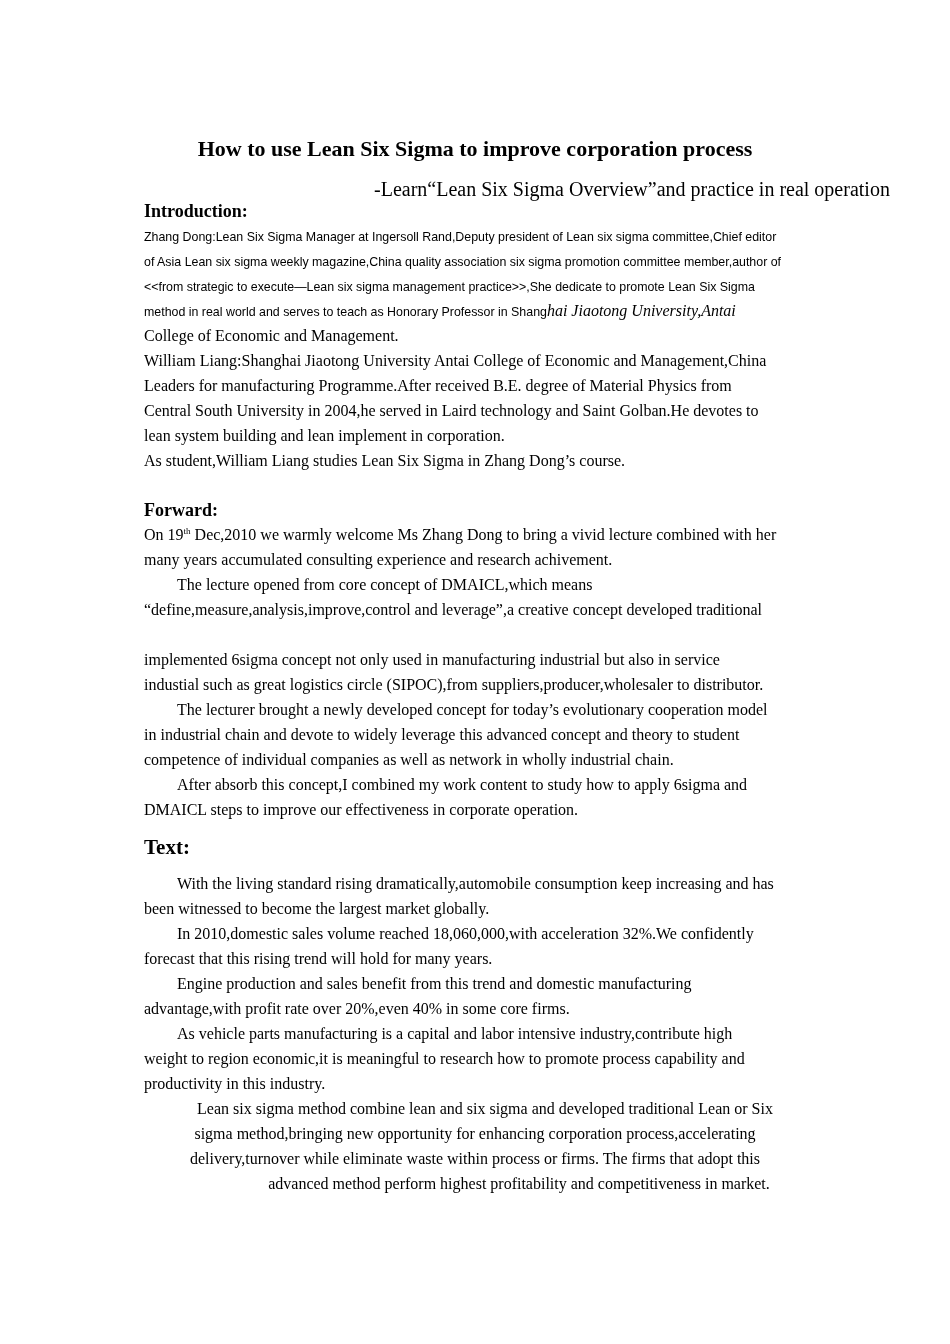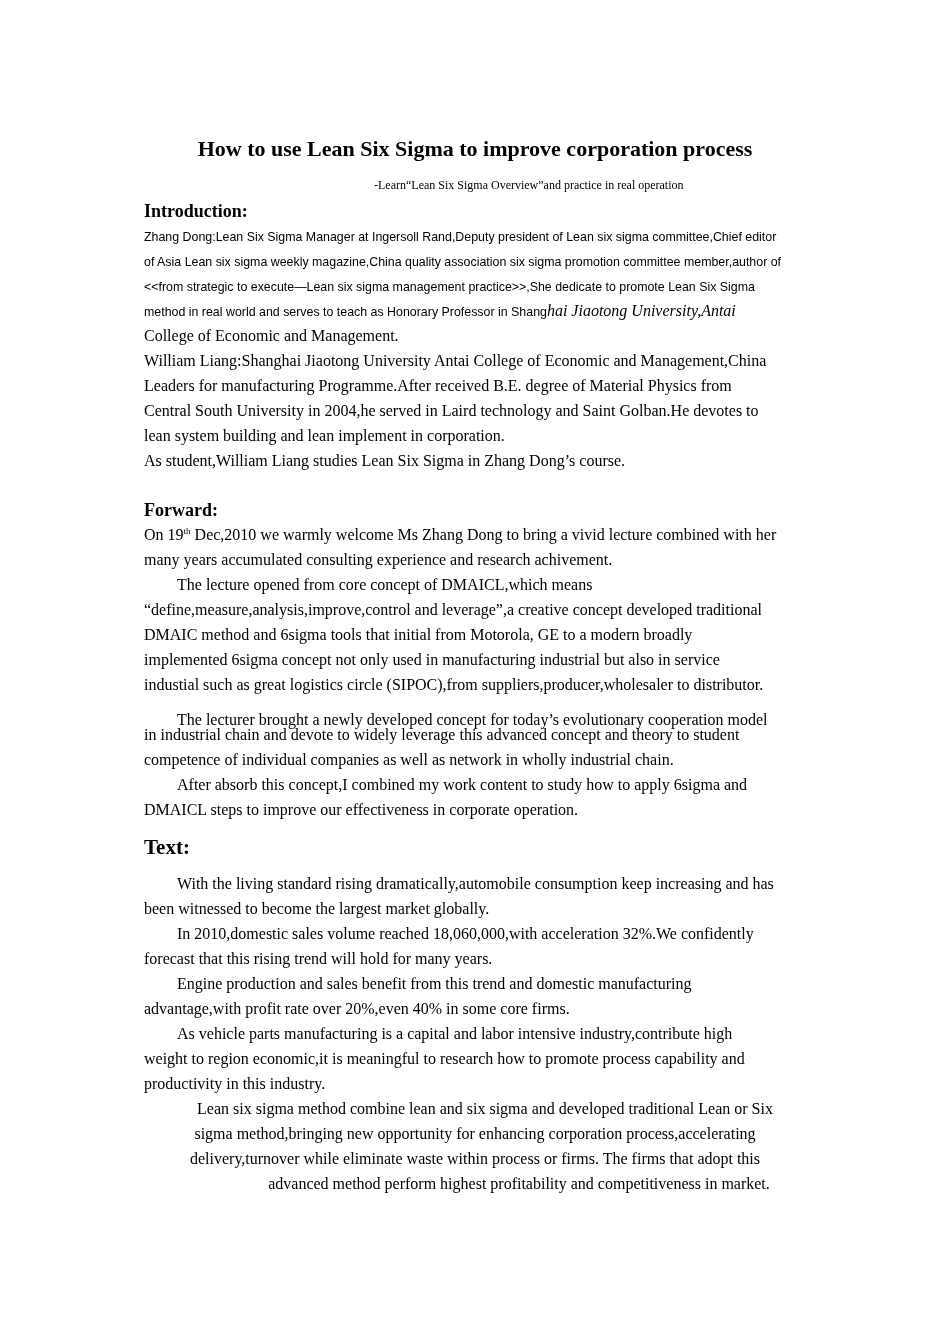--- a/index.html
+++ b/index.html
@@ -1,19 +1,19 @@
 <!DOCTYPE html>
 <html><head>
   <meta charset="utf-8">
   <style>
     html, body { margin: 0; padding: 0; background: #ffffff; }
     body { width: 950px; height: 1344px; position: relative; overflow: hidden; }
     .page { position: absolute; left: 0; top: 0; width: 950px; height: 1344px; background: #fff; color: #000; }
     .title { position: absolute; left: 0; width: 950px; top: 136px; text-align: center; font-family: "Liberation Serif", serif; font-weight: bold; font-size: 22px; }
-    .subtitle { position: absolute; left: 374px; top: 178px; font-family: "Liberation Serif", serif; font-size: 12px; white-space: nowrap; }
+    .subtitle { position: absolute; left: 374px; top: 178px; font-family: "Liberation Serif", serif; font-size: 20px; white-space: nowrap; }
     .heading { position: absolute; left: 144px; font-family: "Liberation Serif", serif; font-weight: bold; font-size: 18px; }
     .heading.big { font-size: 21px; }
     .line { position: absolute; left: 144px; font-family: "Liberation Serif", serif; font-size: 16px; white-space: nowrap; line-height: 20px; }
     .line.sm { font-family: "Liberation Sans", sans-serif; font-size: 12.4px; }
     .ind { left: 177px; }
     .center-line { position: absolute; left: 0; width: 950px; text-align: center; font-family: "Liberation Serif", serif; font-size: 16px; white-space: nowrap; line-height: 20px; }
     sup { font-size: 9px; vertical-align: 6px; line-height: 0; }
     .mix-serif { font-family: "Liberation Serif", serif; font-size: 16px; font-style: italic; }
   </style>
 </head>
@@ -34,24 +34,23 @@
   <div class="line" style="top:376px;">Leaders for manufacturing Programme.After received B.E. degree of Material Physics from</div>
   <div class="line" style="top:401px;">Central South University in 2004,he served in Laird technology and Saint Golban.He devotes to</div>
   <div class="line" style="top:426px;">lean system building and lean implement in corporation.</div>
   <div class="line" style="top:451px;">As student,William Liang studies Lean Six Sigma in Zhang Dong’s course.</div>
 
   <div class="heading" style="top:500px;">Forward:</div>
   <div class="line" style="top:525px;"><span>On 19</span><sup>th</sup><span> Dec,2010 we warmly welcome Ms Zhang Dong to bring a vivid lecture combined with her</span></div>
   <div class="line" style="top:550px;">many years accumulated consulting experience and research achivement.</div>
   <div class="line ind" style="top:575px;">The lecture opened from core concept of DMAICL,which means</div>
   <div class="line" style="top:600px;">“define,measure,analysis,improve,control and leverage”,a creative concept developed traditional</div>
-  <div class="line" style="top:625px;">DMAIC method and 6sigma tools that initial from Motorola, GE to a modern broadly</div>
   <div class="line" style="top:650px;">implemented 6sigma concept not only used in manufacturing industrial but also in service</div>
   <div class="line" style="top:675px;text-align:center;">industial such as great logistics circle (SIPOC),from suppliers,producer,wholesaler to distributor.</div>
-  <div class="line ind" style="top:700px;margin-top:10px;">The lecturer brought a newly developed concept for today’s evolutionary cooperation model</div>
+  <div class="line ind" style="top:700px;">The lecturer brought a newly developed concept for today’s evolutionary cooperation model</div>
   <div class="line" style="top:725px;">in industrial chain and devote to widely leverage this advanced concept and theory to student</div>
   <div class="line" style="top:750px;">competence of individual companies as well as network in wholly industrial chain.</div>
   <div class="line ind" style="top:775px;">After absorb this concept,I combined my work content to study how to apply 6sigma and</div>
   <div class="line" style="top:800px;">DMAICL steps to improve our effectiveness in corporate operation.</div>
 
   <div class="heading big" style="top:835px;">Text:</div>
   <div class="line ind" style="top:874px;">With the living standard rising dramatically,automobile consumption keep increasing and has</div>
   <div class="line" style="top:899px;">been witnessed to become the largest market globally.</div>
   <div class="line ind" style="top:924px;">In 2010,domestic sales volume reached 18,060,000,with acceleration 32%.We confidently</div>
   <div class="line" style="top:949px;">forecast that this rising trend will hold for many years.</div>

